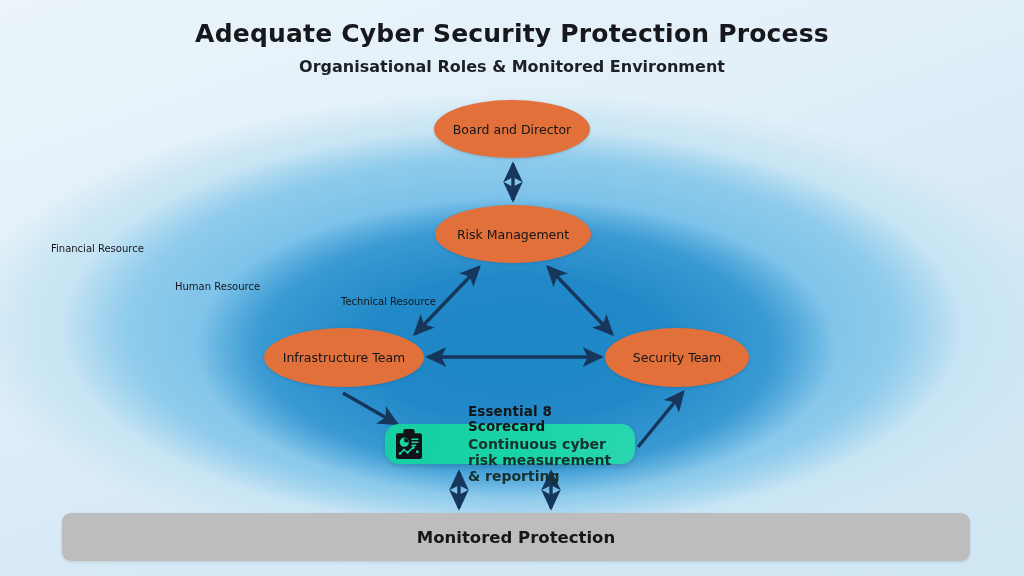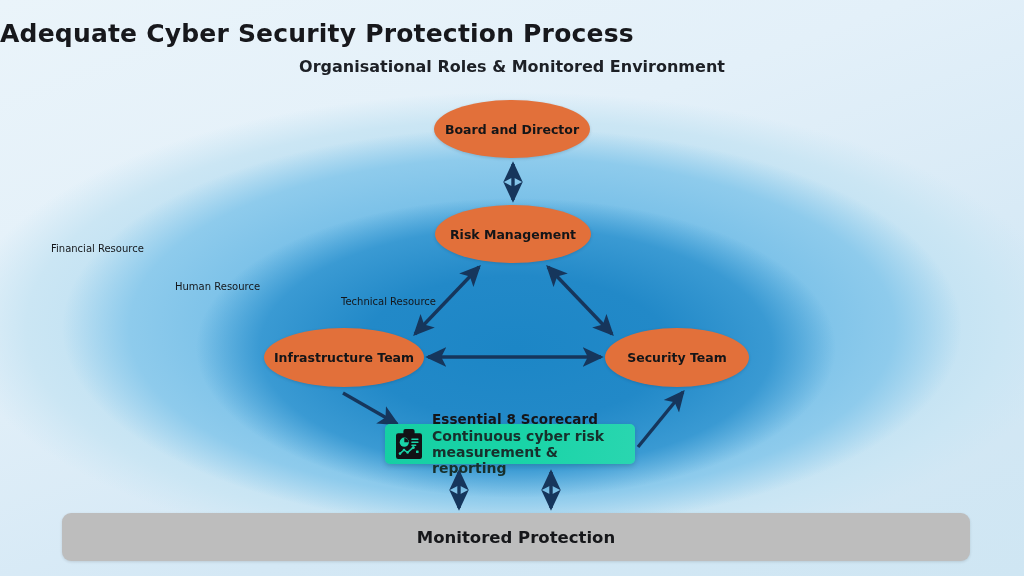--- a/index.html
+++ b/index.html
@@ -36,20 +36,21 @@
   .env-technical {
     left: 196px; top: 198px;
     width: 640px; height: 300px;
     background: radial-gradient(closest-side, #1c86c6 0%, #2289c8 48%, #3a9ad3 80%, rgba(78,172,219,0) 100%);
   }
 
   
   .title {
     position: absolute;
     left: 0; right: 0; top: 19px;
+    text-align: center;
     font-size: 25px;
     font-weight: 700;
     letter-spacing: 0.2px;
     color: #17181c;
   }
   .subtitle {
     position: absolute;
     left: 0; right: 0; top: 57px;
     text-align: center;
     font-size: 16px;
@@ -72,41 +73,42 @@
   
   .node {
     position: absolute;
     border-radius: 50%;
     background: #e2703a;
     display: flex;
     align-items: center;
     justify-content: center;
     color: #141518;
     font-size: 12.5px;
-    font-weight: 700;
+    font-weight: 400;
     text-align: center;
     box-shadow: 0 1px 3px rgba(10,40,70,0.18);
   }
   .node-board   { left: 434px; top: 100px; width: 156px; height: 58px; }
   .node-risk    { left: 435px; top: 205px; width: 156px; height: 58px; text-align: right; }
   .node-infra   { left: 264px; top: 328px; width: 160px; height: 59px; }
   .node-security{ left: 605px; top: 328px; width: 144px; height: 59px; }
 
   
   .scorecard {
     position: absolute;
     left: 385px; top: 424px;
     width: 250px; height: 40px;
     background: linear-gradient(100deg, #16cfa3 0%, #19d4a7 55%, #2ad6b0 100%);
-    border-radius: 5px;
+    border-radius: 14px;
     display: flex;
     align-items: center;
     padding: 4px 10px;
     box-sizing: border-box;
     box-shadow: 0 2px 5px rgba(8,60,55,0.22);
+    gap: 36px;
   }
   .scorecard-icon {
     width: 28px; height: 30px;
     flex: 0 0 28px;
     margin-right: 9px;
   }
   .scorecard-text { line-height: 1.15; }
   .scorecard-title {
     font-size: 13.5px;
     font-weight: 700;

